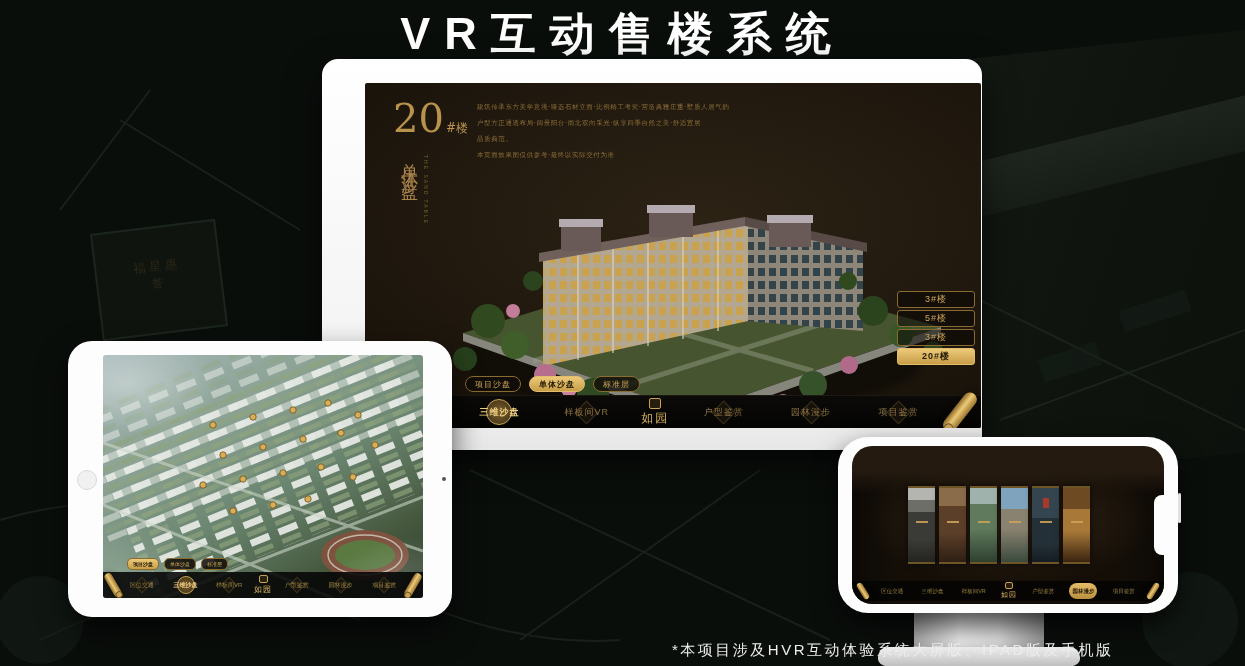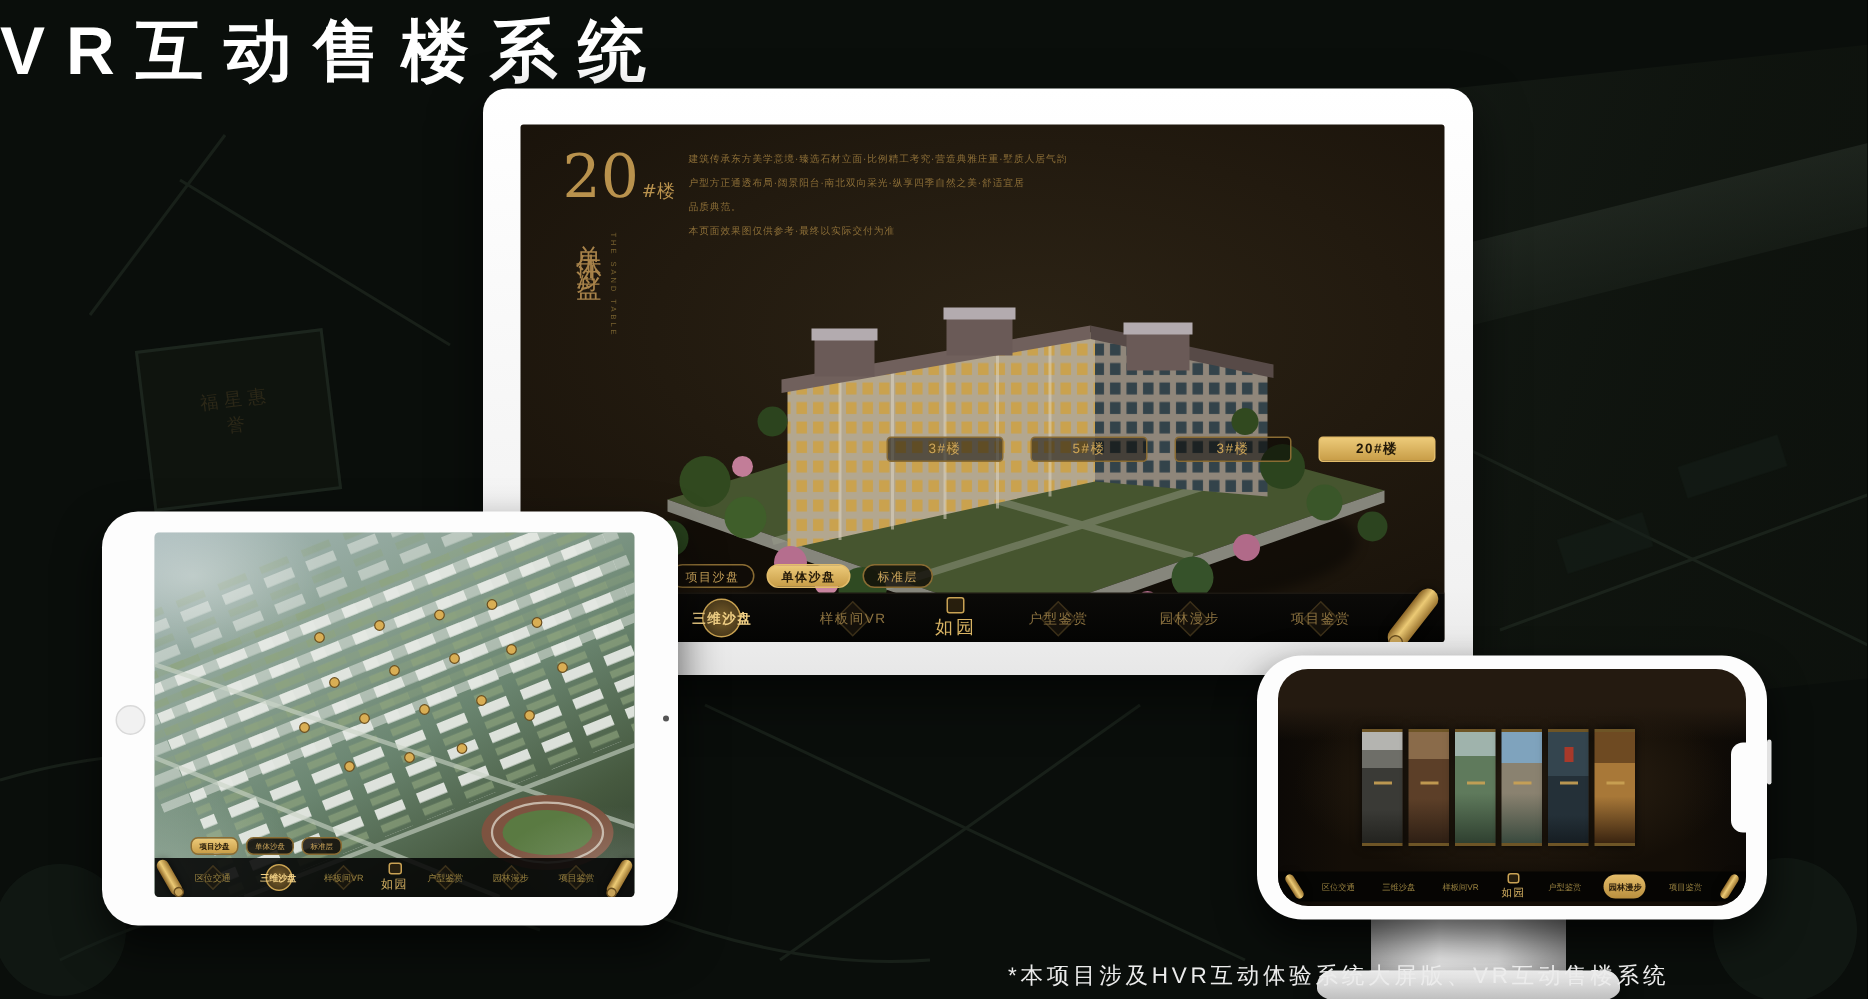--- a/index.html
+++ b/index.html
@@ -9,51 +9,51 @@
   .bg-layer{position:absolute;inset:0;pointer-events:none;}
   .bg-band{position:absolute;left:960px;top:40px;width:400px;height:420px;
     background:linear-gradient(115deg,#161c16 0%,#10150f 40%,#0c100c 100%);opacity:.8;transform:rotate(-6deg);}
   .bg-river{position:absolute;left:970px;top:120px;width:360px;height:54px;
     background:linear-gradient(#2a322a,#1c231c);opacity:.55;transform:rotate(-14deg);}
   .bg-sign{position:absolute;left:96px;top:226px;width:122px;height:104px;
     background:#10150f;border:2px solid #1e2820;transform:rotate(-7deg);opacity:.9;}
   .bg-sign span{display:block;margin:30px auto;width:60px;text-align:center;
     color:#4a3d22;font-size:12px;letter-spacing:4px;opacity:.55;}
   
-  .poster-title{position:absolute;top:4px;left:0;width:100%;text-align:left;
+  .poster-title{position:absolute;top:4px;left:0;width:100%;text-align:center;
     color:#ffffff;font-size:45px;font-weight:700;letter-spacing:14px;}
   
   .poster-footnote{position:absolute;left:672px;top:641px;color:#ececec;
     font-size:15px;letter-spacing:2.5px;}
   
   .monitor{position:absolute;left:322px;top:59px;width:660px;height:391px;
     background:linear-gradient(#ffffff,#f2f2f2 85%,#e7e7e7);border-radius:16px 16px 10px 10px;
     box-shadow:0 14px 34px rgba(0,0,0,.6);}
-  .monitor-screen{position:absolute;left:25px;top:24px;width:616px;height:345px;
+  .monitor-screen{position:absolute;left:43px;top:24px;width:616px;height:345px;
     background:radial-gradient(90% 80% at 55% 40%, #2c2315 0%, #221a0f 45%, #150f08 100%);
     overflow:hidden;border-radius:2px;}
   .stand-neck{position:absolute;left:592px;top:449px;width:130px;height:150px;
     background:linear-gradient(90deg,#a8a8a8,#ededed 35%,#dedede 65%,#969696);
     clip-path:polygon(0 0,100% 0,102% 62%,128% 92%,128% 100%,-28% 100%,-28% 92%,-2% 62%);}
   .stand-base{position:absolute;left:556px;top:588px;width:202px;height:20px;
     background:linear-gradient(#f0f0f0,#bdbdbd);border-radius:10px 10px 14px 14px/10px 10px 8px 8px;
     box-shadow:0 6px 14px rgba(0,0,0,.55);}
   
   .hd-num{position:absolute;left:28px;top:14px;color:#b9924d;font-family:"DejaVu Serif",serif;}
   .hd-num .big{font-size:40px;line-height:42px;}
   .hd-num .small{font-size:12px;margin-left:2px;}
   .hd-vert{position:absolute;left:34px;top:66px;writing-mode:vertical-rl;
     color:#a8834a;font-size:17px;letter-spacing:7px;font-family:"DejaVu Serif",serif;}
   .hd-vert-en{position:absolute;left:58px;top:72px;writing-mode:vertical-rl;
     color:#77612f;font-size:5px;letter-spacing:2px;}
   .desc{position:absolute;left:112px;top:16px;width:340px;color:#96763b;
     font-size:6.5px;line-height:16px;letter-spacing:.6px;filter:blur(.35px);opacity:.9;}
   .bld-svg{position:absolute;left:28px;top:78px;width:570px;height:262px;}
   
-  .bld-buttons{position:absolute;right:6px;top:208px;display:flex;flex-direction:row;gap:18px;}
+  .bld-buttons{position:absolute;right:6px;top:208px;display:flex;flex-direction:column;gap:2px;}
   .bld-btn{width:76px;height:15px;display:flex;align-items:center;justify-content:center;
     font-size:9px;color:#cda558;background:rgba(10,8,4,.55);border:1px solid #8a6c33;
     border-radius:3px;letter-spacing:1px;}
   .bld-btn.active{background:linear-gradient(#ecca79,#c89d47);color:#241a09;font-weight:bold;border-color:#e3bd6b;}
   
   .tab-row{position:absolute;left:100px;top:293px;display:flex;gap:8px;}
   .tab{height:14px;padding:0 9px;display:flex;align-items:center;font-size:8px;
     color:#c9a35a;border:1px solid #8a6c33;border-radius:8px;background:rgba(16,12,7,.8);letter-spacing:1px;}
   .tab.active{background:linear-gradient(#ecca79,#c89d47);color:#241a09;font-weight:bold;border-color:#e3bd6b;}
   
@@ -426,14 +426,14 @@
         </div>
         <div class="ph-item">
           <span class="lbl">项目鉴赏</span>
         </div>
         <div class="scroll-roll ph-roll"></div>
       </div>
     </div>
     <div class="phone-btn"></div>
   </div>
 
-  <div class="poster-footnote">*本项目涉及HVR互动体验系统大屏版、VR互动售楼系统</div>
+  <div class="poster-footnote">*本项目涉及HVR互动体验系统大屏版、IPAD版及手机版</div>
 </div>
 
 </body></html>

